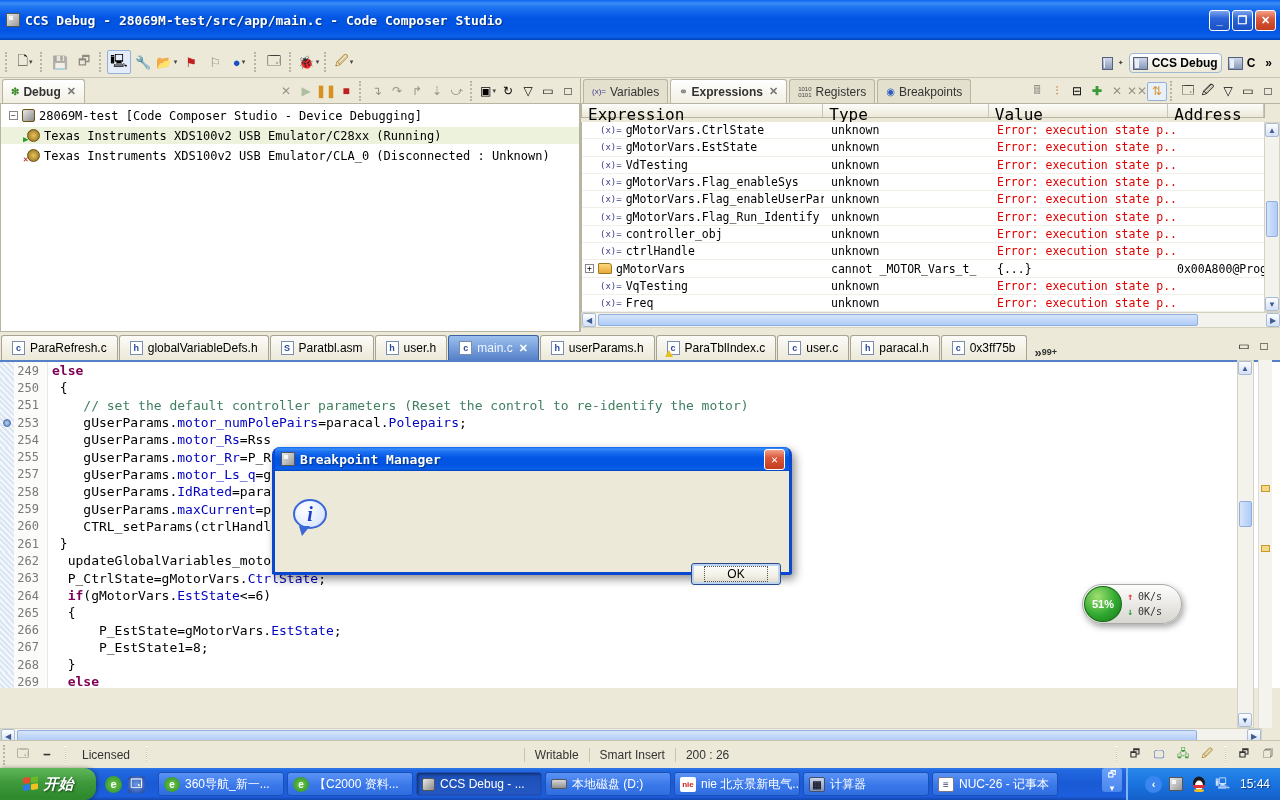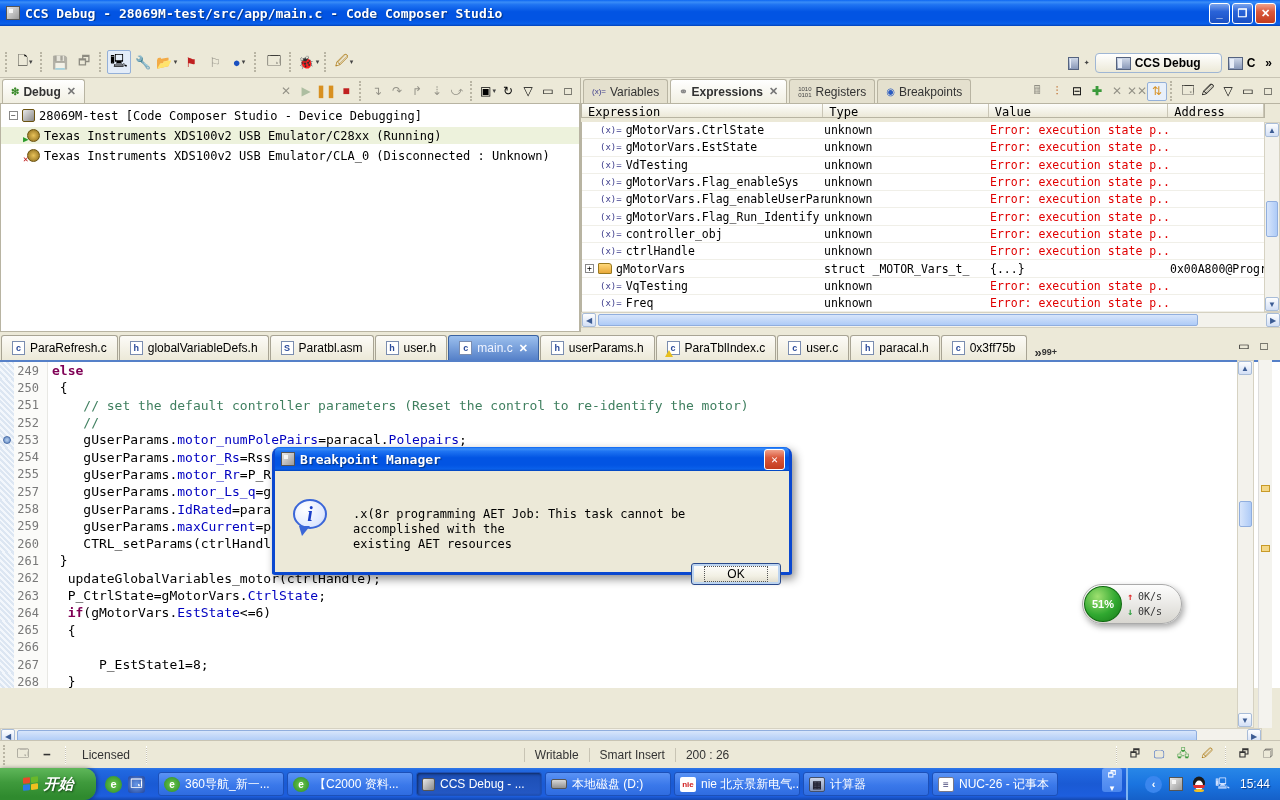--- a/index.html
+++ b/index.html
@@ -1,21 +1,21 @@
 <!DOCTYPE html>
 <html><head>
 <meta charset="utf-8">
 <style>
   * { margin:0; padding:0; box-sizing:border-box; }
   html,body { width:1280px; height:800px; overflow:hidden; font-family:"Liberation Sans",sans-serif; }
   #screen { position:relative; width:1280px; height:800px; background:#ece9d8; }
   .abs { position:absolute; }
 
   
-  #titlebar { left:0; top:0; width:1280px; height:26px;
+  #titlebar { left:0; top:0; width:1280px; height:40px;
     background:linear-gradient(180deg,#0c66f2 0%,#3a8df7 8%,#1f74f2 18%,#0254e3 45%,#0254e3 75%,#0a60ea 92%,#0242b8 100%);
     display:flex; align-items:center; padding:9px 4px; color:#fff; }
   .cube-icon { width:14px; height:14px; margin:0 5px 0 2px; position:relative; background:linear-gradient(135deg,#e8e8e8,#9a9a9a); border:1px solid #555; }
   .cube-icon::after { content:""; position:absolute; left:2px; top:2px; width:4px; height:4px; background:#fff; opacity:.8; }
   #titlebar .title-text { font-weight:bold; font-size:13px; font-family:"DejaVu Sans Mono",monospace; text-shadow:1px 1px 1px #00317e; letter-spacing:0; flex:1; white-space:nowrap; overflow:hidden; }
   .winbtn { width:21px; height:21px; margin-left:2px; border:1px solid #fff; border-radius:3px; color:#fff; font-size:11px; font-weight:bold; display:flex; align-items:center; justify-content:center;
     background:linear-gradient(180deg,#7ba4ec,#2a63d8 40%,#1a50c4); }
   .winbtn.close { background:linear-gradient(180deg,#f1a28b,#da593c 40%,#c33c1e); }
 
   
@@ -24,21 +24,21 @@
 
   
   #maintoolbar { left:0; top:47px; width:1280px; height:31px; background:#ece9d8; border-bottom:1px solid #c8c4b4; display:flex; align-items:center; padding-left:2px; }
   .grip { width:5px; height:20px; margin:0 3px; border-left:2px dotted #b9b5a4; }
   .tbtn { width:24px; height:24px; display:flex; align-items:center; justify-content:center; font-size:13px; border:1px solid transparent; border-radius:2px; position:relative; }
   .tbtn.boxed { border:1px solid #94b0d8; background:#e3ecf8; }
   .tbtn.dim { opacity:.4; }
   .dd { font-size:7px; color:#444; margin-left:1px; }
   
   #perspbar { right:4px; top:50px; height:26px; display:flex; align-items:center; }
-  .persp-chip { display:flex; align-items:center; border:1px solid #9fb6d4; border-radius:4px; background:linear-gradient(#ffffff,#ece9d8); padding:2px 20px; margin-left:4px; font-size:12px; font-weight:bold;text-align:center; }
+  .persp-chip { display:flex; align-items:center; border:1px solid #9fb6d4; border-radius:4px; background:linear-gradient(#ffffff,#ece9d8); padding:2px 3px; margin-left:4px; font-size:12px; font-weight:bold;text-align:center; }
   .persp-plain { display:flex; align-items:center; padding:2px 4px; margin-left:2px; font-size:12px; font-weight:bold; }
   .persp-icon { width:15px; height:13px; background:linear-gradient(#cfd8e8,#8898b8); border:1px solid #55637f; margin-right:4px; position:relative; }
   .persp-icon::after{ content:""; position:absolute; left:1px; top:1px; right:8px; bottom:1px; background:#e8eef8; }
 
   
   .viewpanel { background:#ece9d8; }
   .tabzone { height:26px; display:flex; align-items:flex-end; border-bottom:1px solid #b8b4a2; position:relative; }
   .vtab { display:flex; align-items:center; height:24px; padding:0 8px; font-size:12px; border:1px solid #b8b4a2; border-bottom:none; border-radius:3px 3px 0 0; margin-left:2px; background:#e4e0ce; color:#333; white-space:nowrap; }
   .vtab.active { background:linear-gradient(#ffffff,#f1efe2); font-weight:bold; }
   .vtab .ticon { margin-right:4px; font-size:10px; }
@@ -52,26 +52,26 @@
   #debugpanel { left:0; top:78px; width:580px; height:254px; }
   #debug-tree { position:absolute; left:0; top:26px; right:0; bottom:0; background:#fff; border:1px solid #b8b4a2; border-top:none; overflow:hidden; font-family:"DejaVu Sans Mono",monospace; font-size:12px; }
   .tree-row { display:flex; align-items:center; height:17px; margin-top:3px; white-space:nowrap; }
   .expander { width:9px; height:9px; border:1px solid #888; background:#fff; font-size:8px; line-height:7px; text-align:center; color:#333; margin:0 4px; }
   .gear { width:13px; height:13px; border-radius:50%; background:radial-gradient(#e8c25a,#8a6a1a); border:1px solid #6a5210; margin-right:4px; position:relative; }
   .gear .ov { position:absolute; left:-5px; bottom:-3px; font-size:9px; }
   .sel-row { background:#edf2dc; }
 
   
   #exprpanel { left:580px; top:78px; width:700px; height:254px; border-left:1px solid #b8b4a2; }
-  #expr-hdr { position:absolute; left:0; top:26px; width:684px; height:14px; background:linear-gradient(#fdfdfb,#ece9d8); border:1px solid #b8b4a2; border-top:none; display:flex; font-size:12px; }
+  #expr-hdr { position:absolute; left:0; top:26px; width:684px; height:14px; background:linear-gradient(#fdfdfb,#ece9d8); border:1px solid #b8b4a2; border-top:none; display:flex; font-size:16px; }
   .hcell { border-right:1px solid #cac6b6; padding:1px 6px; font-family:"DejaVu Sans Mono",monospace; }
   #expr-rows { position:absolute; left:0; top:44px; width:684px; height:190px; background:#fff; border-left:1px solid #b8b4a2; overflow:hidden; }
   .erow { display:flex; height:17.3px; align-items:center; border-bottom:1px solid #f0efe8; font-family:"DejaVu Sans Mono",monospace; font-size:11.5px; white-space:nowrap; }
   .c-expr { width:242px; display:flex; align-items:center; overflow:hidden; flex:none; }
-  .c-type { width:166px; overflow:hidden; flex:none; }
+  .c-type { width:166px; overflow:hidden; flex:none;margin-left:7px; }
   .c-value{ width:180px; overflow:hidden; flex:none; }
   .c-addr { width:96px; overflow:hidden; flex:none; }
   .err { color:#e00000; }
   .varglyph { color:#3c3c8c; font-size:9px; margin:0 4px 0 18px; flex:none; }
   .structfold { width:14px; height:11px; background:linear-gradient(#ffd87a,#e8a93a); border:1px solid #9a7a20; margin:0 4px 0 4px; flex:none; border-radius:1px 3px 1px 1px; }
   .plusbox { width:9px; height:9px; border:1px solid #888; background:#fff; font-size:8px; line-height:7px; text-align:center; margin-left:3px; flex:none; }
   
   .sb-v { position:absolute; width:16px; background:#f3f2ec; border:1px solid #d6d2c2; }
   .sb-h { position:absolute; height:16px; background:#f3f2ec; border:1px solid #d6d2c2; }
   .sb-btn { position:absolute; width:14px; height:14px; background:linear-gradient(#fdfefe,#d3e0f6); border:1px solid #a8bcd8; border-radius:2px; color:#3c5c94; font-size:8px; display:flex; align-items:center; justify-content:center; }
@@ -357,21 +357,21 @@
           <span class="c-type">unknown</span>
           <span class="c-value err">Error: execution state p...</span>
           <span class="c-addr"></span>
         </div>
         <div class="erow">
           <span class="c-expr">
             <span class="plusbox">+</span>
             <span class="structfold"></span>
             <span>gMotorVars</span>
           </span>
-          <span class="c-type">struct _MOTOR_Vars_t_</span>
+          <span class="c-type">cannot _MOTOR_Vars_t_</span>
           <span class="c-value">{...}</span>
           <span class="c-addr">0x00A800@Program</span>
         </div>
         <div class="erow">
           <span class="c-expr">
             <span class="varglyph">(x)=</span>
             <span>VqTesting</span>
           </span>
           <span class="c-type">unknown</span>
           <span class="c-value err">Error: execution state p...</span>
@@ -461,25 +461,20 @@
             <span class="bpcol"></span>
             <span class="lnum">250</span>
             <pre class="codeline"><span> {</span></pre>
           </div>
           <div class="cl">
             <span class="bpcol"></span>
             <span class="lnum">251</span>
             <pre class="codeline"><span>    </span><span class="cm">// set the default controller parameters (Reset the control to re-identify the motor)</span></pre>
           </div>
           <div class="cl">
-            <span class="bpcol"></span>
-            <span class="lnum">252</span>
-            <pre class="codeline"><span>    </span><span class="cm">//</span></pre>
-          </div>
-          <div class="cl">
             <span class="bpcol">
               <span class="bpdot"></span>
             </span>
             <span class="lnum">253</span>
             <pre class="codeline"><span>    gUserParams.</span><span class="mem">motor_numPolePairs</span><span>=paracal.</span><span class="mem">Polepairs</span><span>;</span></pre>
           </div>
           <div class="cl">
             <span class="bpcol"></span>
             <span class="lnum">254</span>
             <pre class="codeline"><span>    gUserParams.</span><span class="mem">motor_Rs</span><span>=Rss</span></pre>
@@ -530,20 +525,21 @@
             <pre class="codeline"><span>  </span><span class="kw">if</span><span>(gMotorVars.</span><span class="mem">EstState</span><span>&lt;=6)</span></pre>
           </div>
           <div class="cl">
             <span class="bpcol"></span>
             <span class="lnum">265</span>
             <pre class="codeline"><span>  {</span></pre>
           </div>
           <div class="cl">
             <span class="bpcol"></span>
             <span class="lnum">266</span>
+            <pre class="codeline"><span>      P_EstState=gMotorVars.</span><span class="mem">EstState</span><span>;</span></pre>
           </div>
           <div class="cl">
             <span class="bpcol"></span>
             <span class="lnum">267</span>
             <pre class="codeline"><span>      P_EstState1=8;</span></pre>
           </div>
           <div class="cl">
             <span class="bpcol"></span>
             <span class="lnum">268</span>
             <pre class="codeline"><span>  }</span></pre>
@@ -575,24 +571,20 @@
   </div>
 
   <div class="abs" id="dialog">
     <div id="dlg-title">
       <span class="cube-icon"></span>
       <span class="title-text">Breakpoint Manager</span>
       <span class="winbtn close">✕</span>
     </div>
     <div id="dlg-body">
       <span id="info-icon">i</span>
-      <div id="dlg-msg">
-        <div>.x(8r programming AET Job: This task cannot be accomplished with the</div>
-        <div>existing AET resources</div>
-      </div>
       <div id="ok-btn">
         <span class="focusring">OK</span>
       </div>
     </div>
   </div>
 
   <div class="abs" id="netwidget">
     <span id="net-ball">51%</span>
     <span class="net-line up">
         <span class="arrow-up">↑</span>

